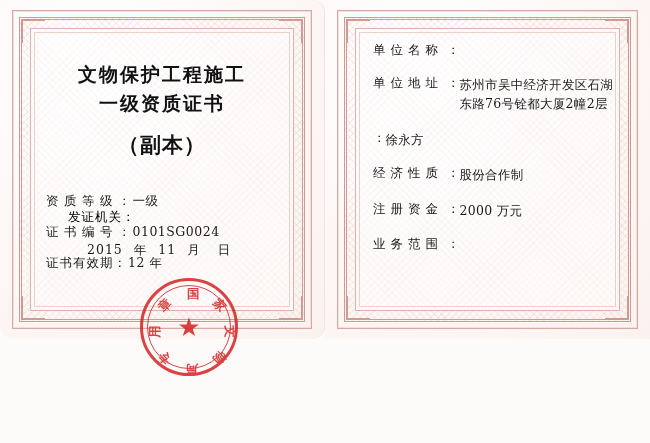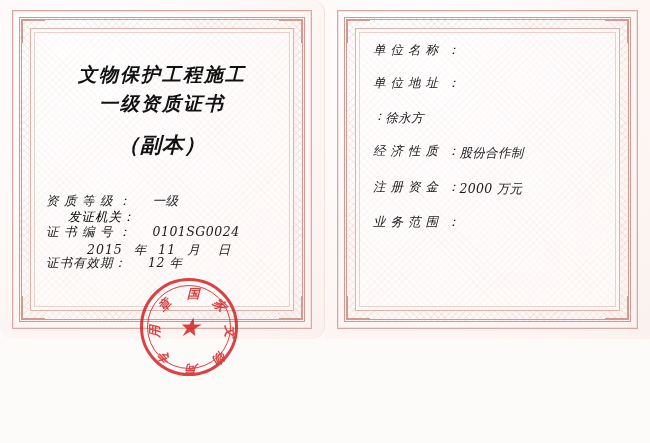--- a/index.html
+++ b/index.html
@@ -21,21 +21,20 @@
     display: flex;
   }
   
   .half {
     position: relative;
     width: 325px;
     height: 339px;
     box-sizing: border-box;
     background:
       radial-gradient(ellipse at 30% 20%, #ffffff 0%, #fdf7f5 60%, #fbf2ef 100%);
-    font-style: italic;
   }
   .half.left { border-right: 1px solid #f0e2df; border-radius: 13px; }
 
   
   .frame-outer {
     position: absolute;
     left: 12px; top: 10px; right: 12px; bottom: 10px;
     border: 1px solid #d8a9a2;
     box-shadow: inset 0 0 0 1px #f3e0dd;
   }
@@ -102,21 +101,21 @@
     font-size: 12.5px;
     color: #1a1a1a;
   }
   .field-label {
     white-space: nowrap;
     letter-spacing: 1px;
   }
   .field-label.sp4 { letter-spacing: 5.5px; }
   .field-colon { margin: 0 2px 0 0; }
   .field-value {
-    margin-left: 20px;
+    margin-left: 0;
     letter-spacing: 0.5px;
   }
   .issuer-block {
     position: absolute;
     left: 6px;
     right: 4px;
     bottom: 42px;
   }
   .issuer-row {
     font-size: 12.5px;
@@ -284,20 +283,21 @@
     <div class="corner br"></div>
 
     <div class="fields-right">
       <div class="r-row">
         <span class="r-label wide">单位名称</span>
         <span class="r-colon">：</span>
       </div>
       <div class="r-row">
         <span class="r-label wide">单位地址</span>
         <span class="r-colon">：</span>
+        <span class="r-value">苏州市吴中经济开发区石湖东路76号铨都大厦2幢2层</span>
       </div>
       <div class="r-row">
         <span class="r-colon">：</span>
         <span class="r-value">徐永方</span>
       </div>
       <div class="r-row">
         <span class="r-label wide">经济性质</span>
         <span class="r-colon">：</span>
         <span class="r-value">股份合作制</span>
       </div>

